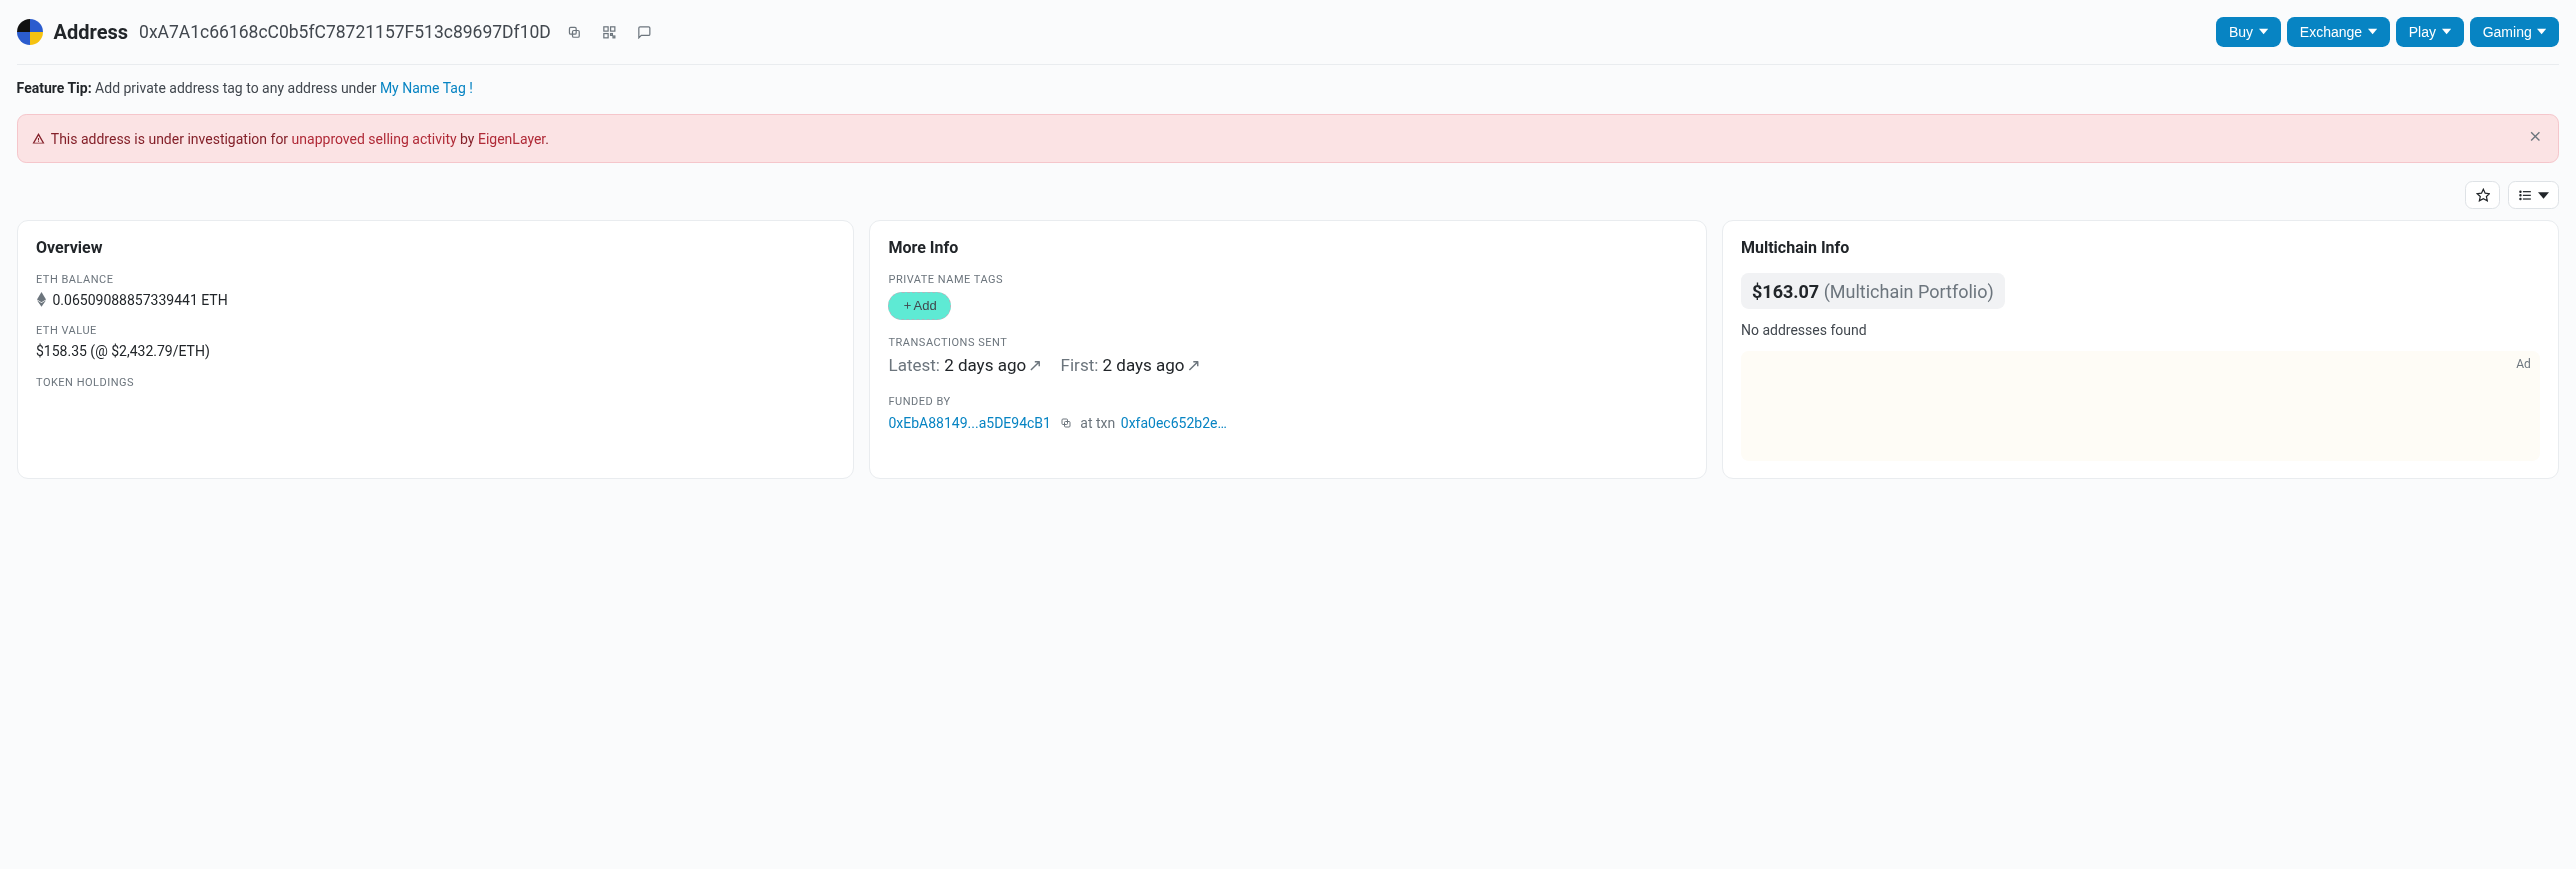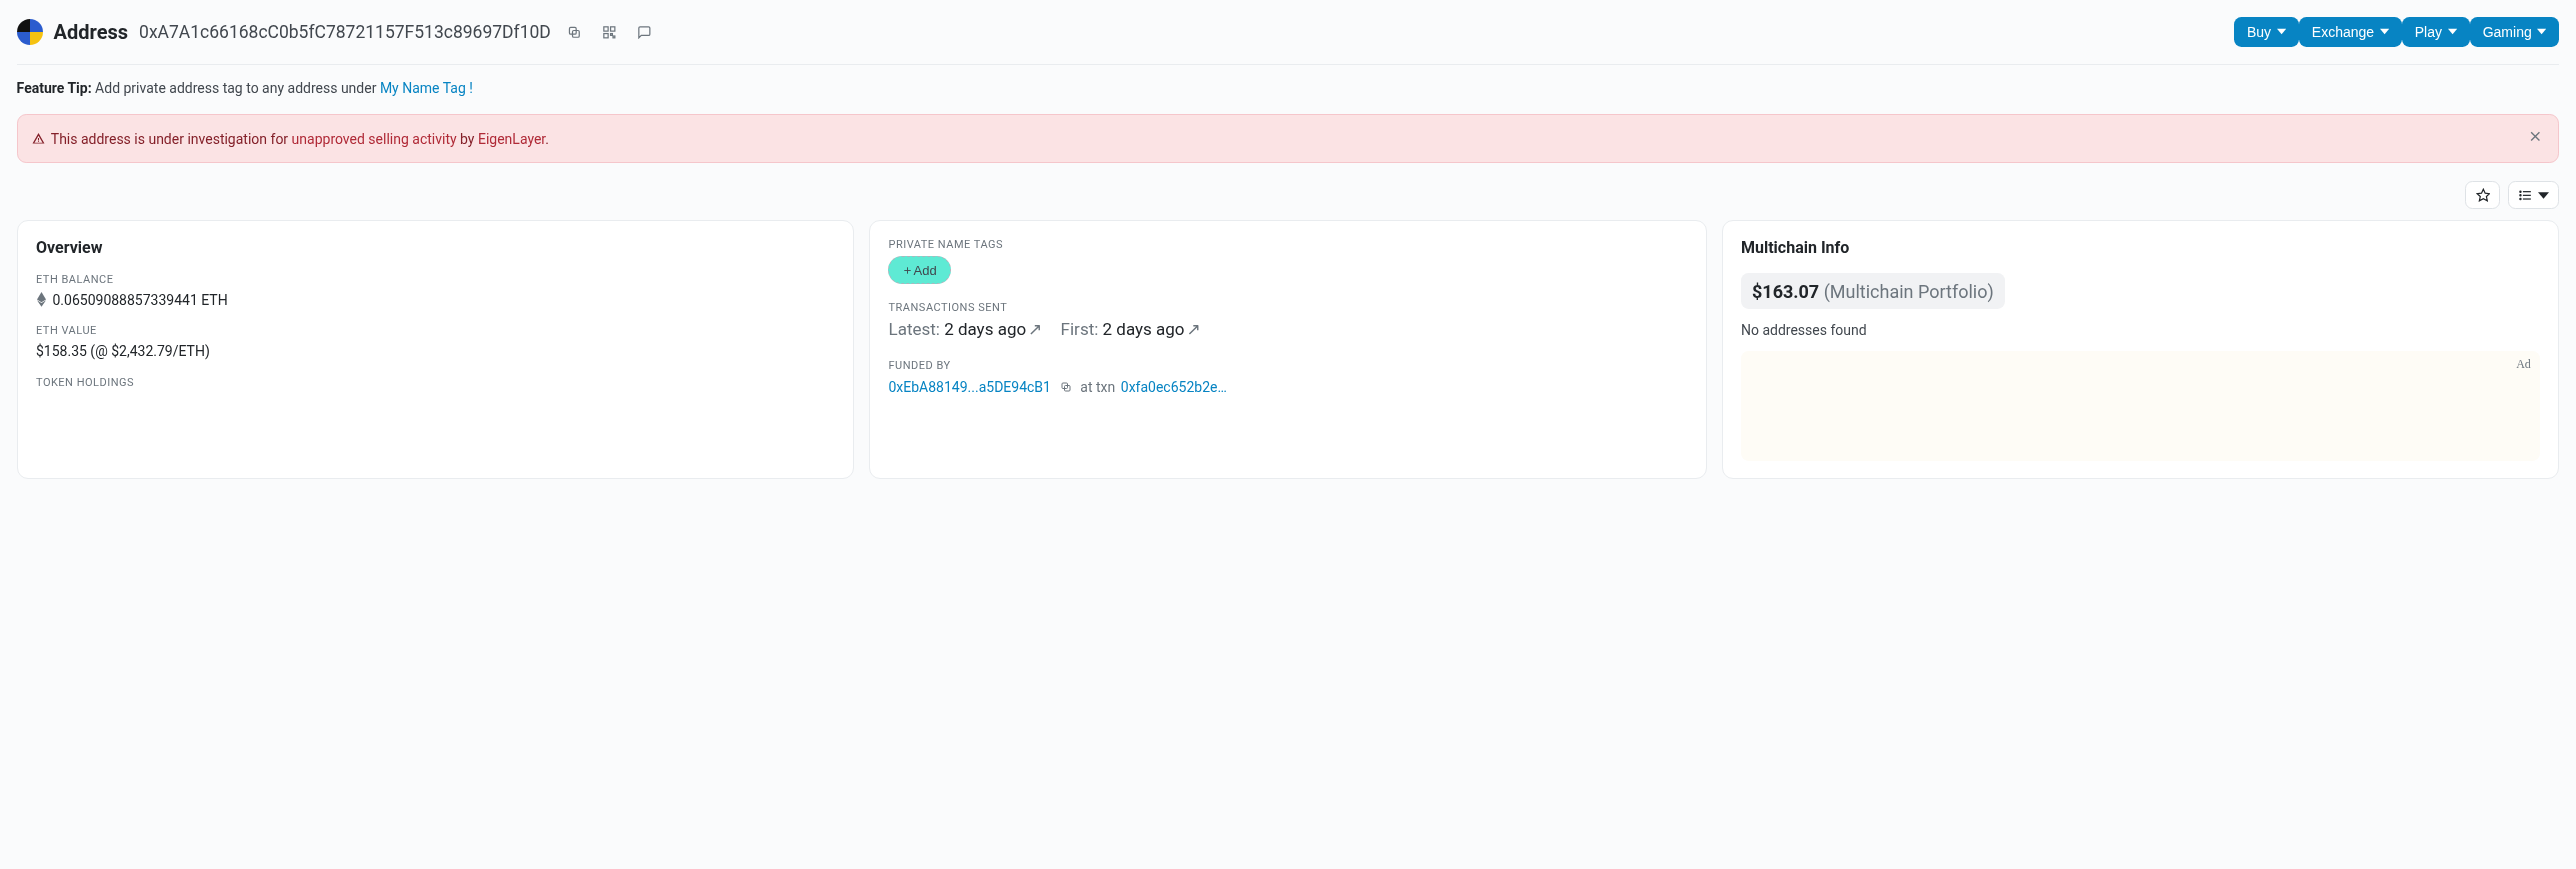--- a/index.html
+++ b/index.html
@@ -4,21 +4,21 @@
 <style>
 * { box-sizing: border-box; margin: 0; padding: 0; }
 body { font-family: -apple-system, BlinkMacSystemFont, "Segoe UI", Roboto, sans-serif; background: #fafbfc; color: #212529; font-size: 13px; }
 .container { padding: 16.6px; max-width: 2576px; }
 .header-row { display: flex; align-items: center; justify-content: space-between; margin-bottom: 16.6px; }
 .header-left { display: flex; align-items: center; gap: 11px; }
 .identicon { width: 26px; height: 26px; border-radius: 50%; background: conic-gradient(#2b5cce 0 25%, #f5c211 25% 50%, #2b5cce 50% 75%, #111 75% 100%); display: inline-block; }
 .addr-title { font-size: 20px; font-weight: 700; }
 .addr-hash { font-size: 17.5px; color: #41474e; font-weight: 400; }
 .icon-btn { width: 24px; height: 24px; display: inline-flex; align-items: center; justify-content: center; color: #6c757d; cursor: pointer; border-radius: 5.5px; }
-.header-right { display: flex; gap: 0; padding-left: 48px; }
+.header-right { display: flex; gap: 6px; padding-left: 48px; }
 .dropdown-btn { background: #0784c3; color: #fff; border: none; border-radius: 7.4px; padding: 7.4px 13px; font-size: 14px; font-weight: 500; cursor: pointer; display: inline-flex; align-items: center; gap: 5.5px; }
 .dropdown-btn svg { width: 9.2px; height: 9.2px; }
 hr.sep { border: none; border-top: 0.9px solid #e9ecef; margin-bottom: 14.7px; }
 .tip-row { font-size: 14px; color: #41474e; margin-bottom: 18.4px; margin-top: 12px; }
 .tip-row b { color: #212529; }
 .tip-row a { color: #0784c3; text-decoration: none; }
 .alert { background: #fbe3e4; border: 0.9px solid #f5c6cb; color: #842029; border-radius: 9.2px; padding: 13px 14.7px; display: flex; align-items: center; justify-content: space-between; font-size: 14px; margin-bottom: 18.4px; }
 .alert a { color: #b02a37; text-decoration: none; }
 .alert-close { color: #6c757d; cursor: pointer; font-size: 18.4px; }
 .toolbar-row { display: flex; justify-content: flex-end; gap: 7.4px; margin-bottom: 11px; }
@@ -38,21 +38,21 @@
 .dashed-btn { border: 0.9px dashed #adb5bd; background: #5eead4; border-radius: 18.4px; padding: 5.5px 13px; font-size: 13px; cursor: pointer; display: inline-flex; align-items: center; gap: 0; color: #41474e; margin-bottom: 16.6px; }
 .tx-sent { font-size: 17px; color: #6c757d; display: flex; gap: 18.4px; margin-bottom: 20px; }
 .tx-sent .dark { color: #212529; }
 .link { color: #0784c3; text-decoration: none; }
 .funded-row { display: flex; align-items: center; gap: 5.5px; font-size: 14px; flex-wrap: wrap; }
 .funded-row .muted { color: #6c757d; }
 .chip { background: #f1f2f4; border-radius: 7.4px; padding: 7.4px 11px; font-size: 18px; display: inline-block; margin-bottom: 13px; }
 .chip .muted { color: #6c757d; }
 .no-addr { font-size: 14px; color: #41474e; margin-bottom: 13px; }
 .ad-box { background: #fefcf6; border-radius: 7.4px; height: 110px; position: relative; }
-.ad-label { position: absolute; top: 5.5px; right: 9.2px; font-size: 12px; color: #6c757d; font-family: Liberation Serif, serif; }
+.ad-label { position: absolute; top: 5.5px; right: 9.2px; font-size: 12px; color: #6c757d; }
 .chevron-down { width: 11px; height: 11px; }
 .arrow-out { display: inline-block; margin-left: 1.8px; }
 </style>
 </head>
 <body>
 
 <div class="container">
   <div class="header-row">
     <div class="header-left">
       <span class="identicon"></span>
@@ -158,20 +158,21 @@
             <path d="M128 417l128-181-128 76L0 236z"></path>
           </svg>
         <span>0.06509088857339441 ETH</span>
       </div>
       <div class="label">ETH VALUE</div>
       <div class="value">$158.35 (@ $2,432.79/ETH)</div>
       <div class="label">TOKEN HOLDINGS</div>
     </div>
 
     <div class="card">
+      <h3>More Info</h3>
       <div class="label">PRIVATE NAME TAGS</div>
       <button class="dashed-btn">
         <svg width="11" height="11" viewBox="0 0 24 24" fill="none" stroke="currentColor" stroke-width="2">
             <path d="M12 5v14M5 12h14"></path>
           </svg>
         <span>Add</span>
       </button>
       <div class="label">TRANSACTIONS SENT</div>
       <div class="tx-sent">
         <span><span>Latest:</span> <span class="dark">2 days ago</span><span class="arrow-out">↗</span></span>

